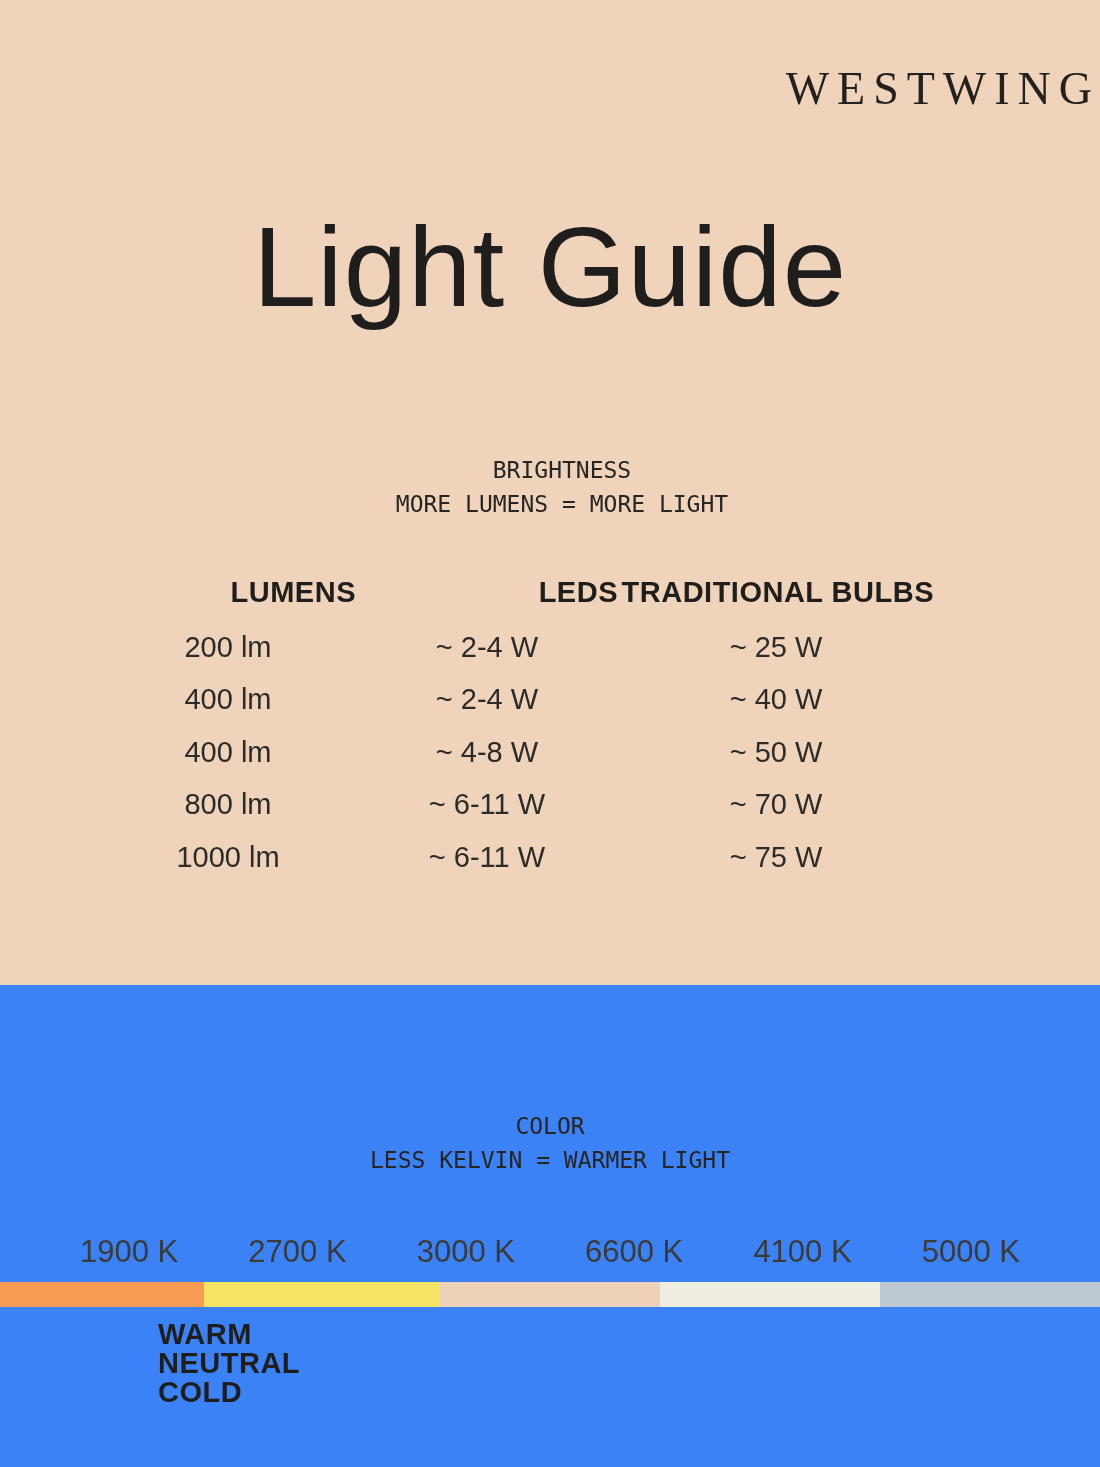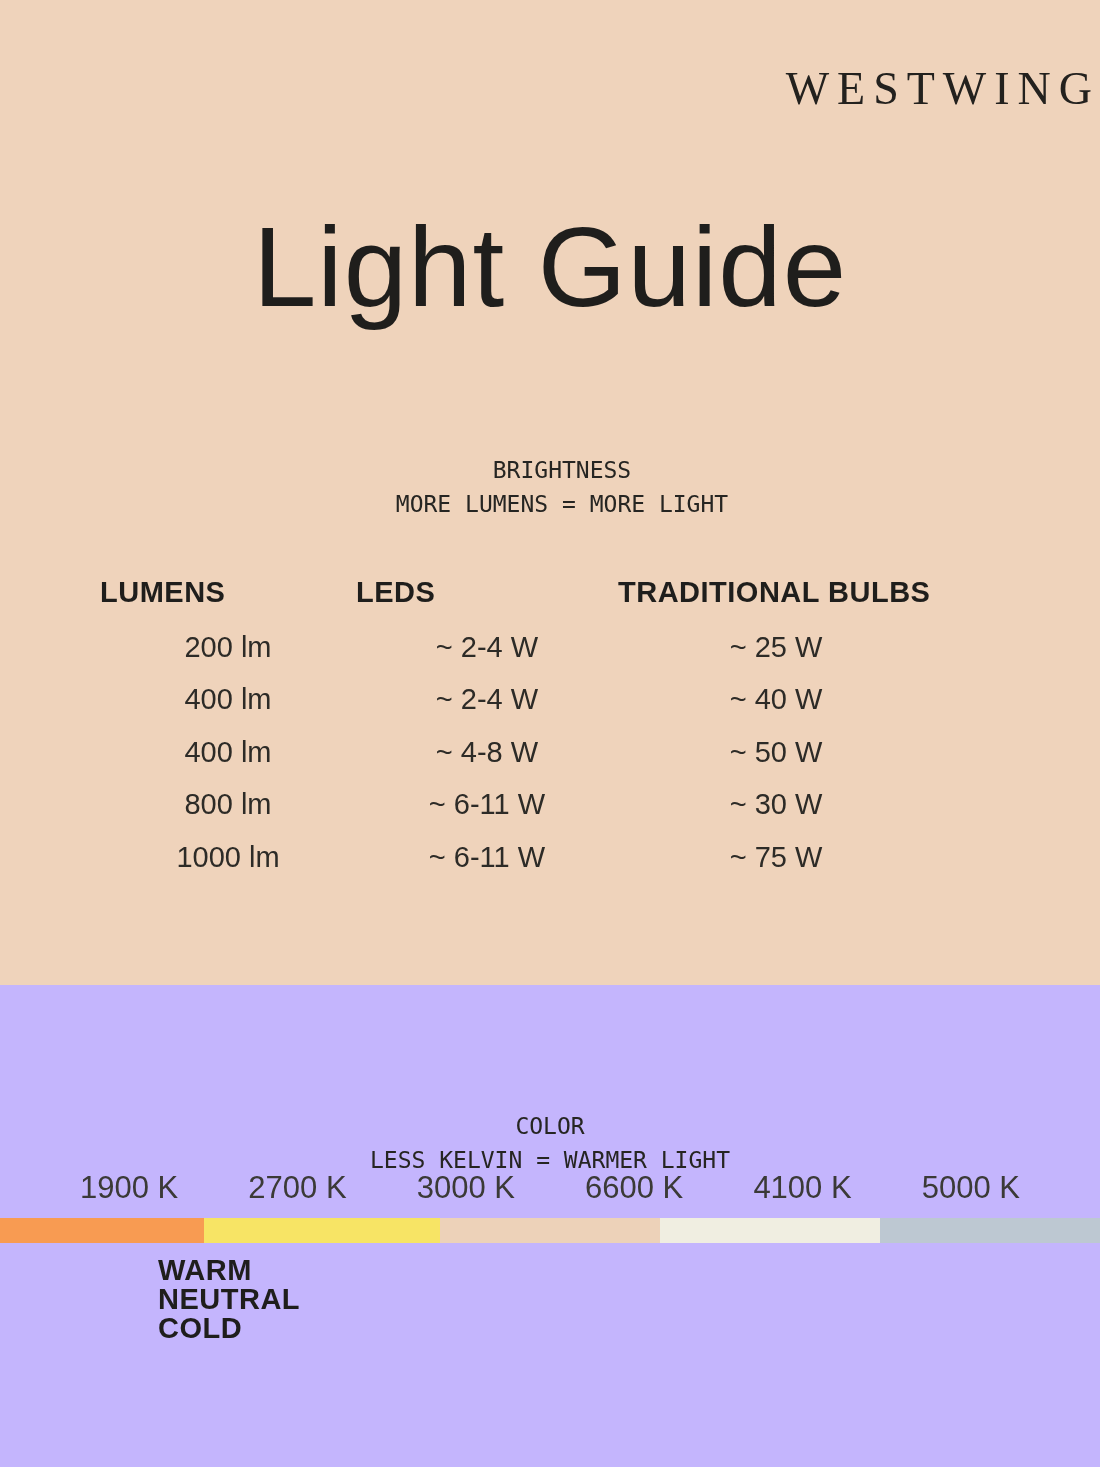--- a/index.html
+++ b/index.html
@@ -47,40 +47,41 @@
   .lumens-table {
     margin: 60px 0 0 100px;
     display: grid;
     grid-template-columns: 256px 262px 316px;
     color: #2D2B27;
   }
   .lumens-table .th {
     font-weight: bold;
     font-size: 29px;
     color: #1F1E1C;
-    text-align: left;
+    text-align: right;
     letter-spacing: 0.5px;
     padding-bottom: 12px;
     white-space: nowrap;
   }
   .lumens-table .td {
     font-size: 29px;
     text-align: center;
     height: 52.5px;
     display: flex;
     align-items: center;
     justify-content: center;
     white-space: nowrap;
   }
 
   
   .section-bottom { width: 1100px; height: 482px; }
   .section-bottom .mono-block { padding-top: 130px; }
 
   .kelvin-row {
+    margin-top: 64px;
     padding: 0 80px;
     display: flex;
     justify-content: space-between;
     font-size: 31px;
     color: #3B3A37;
     line-height: 1;
   }
 
   .kelvin-bar {
     margin-top: 15px;
@@ -131,29 +132,29 @@
     <div class="td">400 lm</div>
     <div class="td">~ 2-4 W</div>
     <div class="td">~ 40 W</div>
 
     <div class="td">400 lm</div>
     <div class="td">~ 4-8 W</div>
     <div class="td">~ 50 W</div>
 
     <div class="td">800 lm</div>
     <div class="td">~ 6-11 W</div>
-    <div class="td">~ 30 W</div>
+    <div class="td">~ 70 W</div>
 
     <div class="td">1000 lm</div>
     <div class="td">~ 6-11 W</div>
     <div class="td">~ 75 W</div>
   </div>
 </div>
 
-<div class="section-bottom" style="background-color: #c4b5fd;">
+<div class="section-bottom" style="background-color: #3b82f6;">
   <div class="mono-block">
     <div class="line1">COLOR</div>
     <div class="line2">LESS KELVIN = WARMER LIGHT</div>
   </div>
 
   <div class="kelvin-row">
     <span>1900 K</span>
     <span>2700 K</span>
     <span>3000 K</span>
     <span>6600 K</span>

